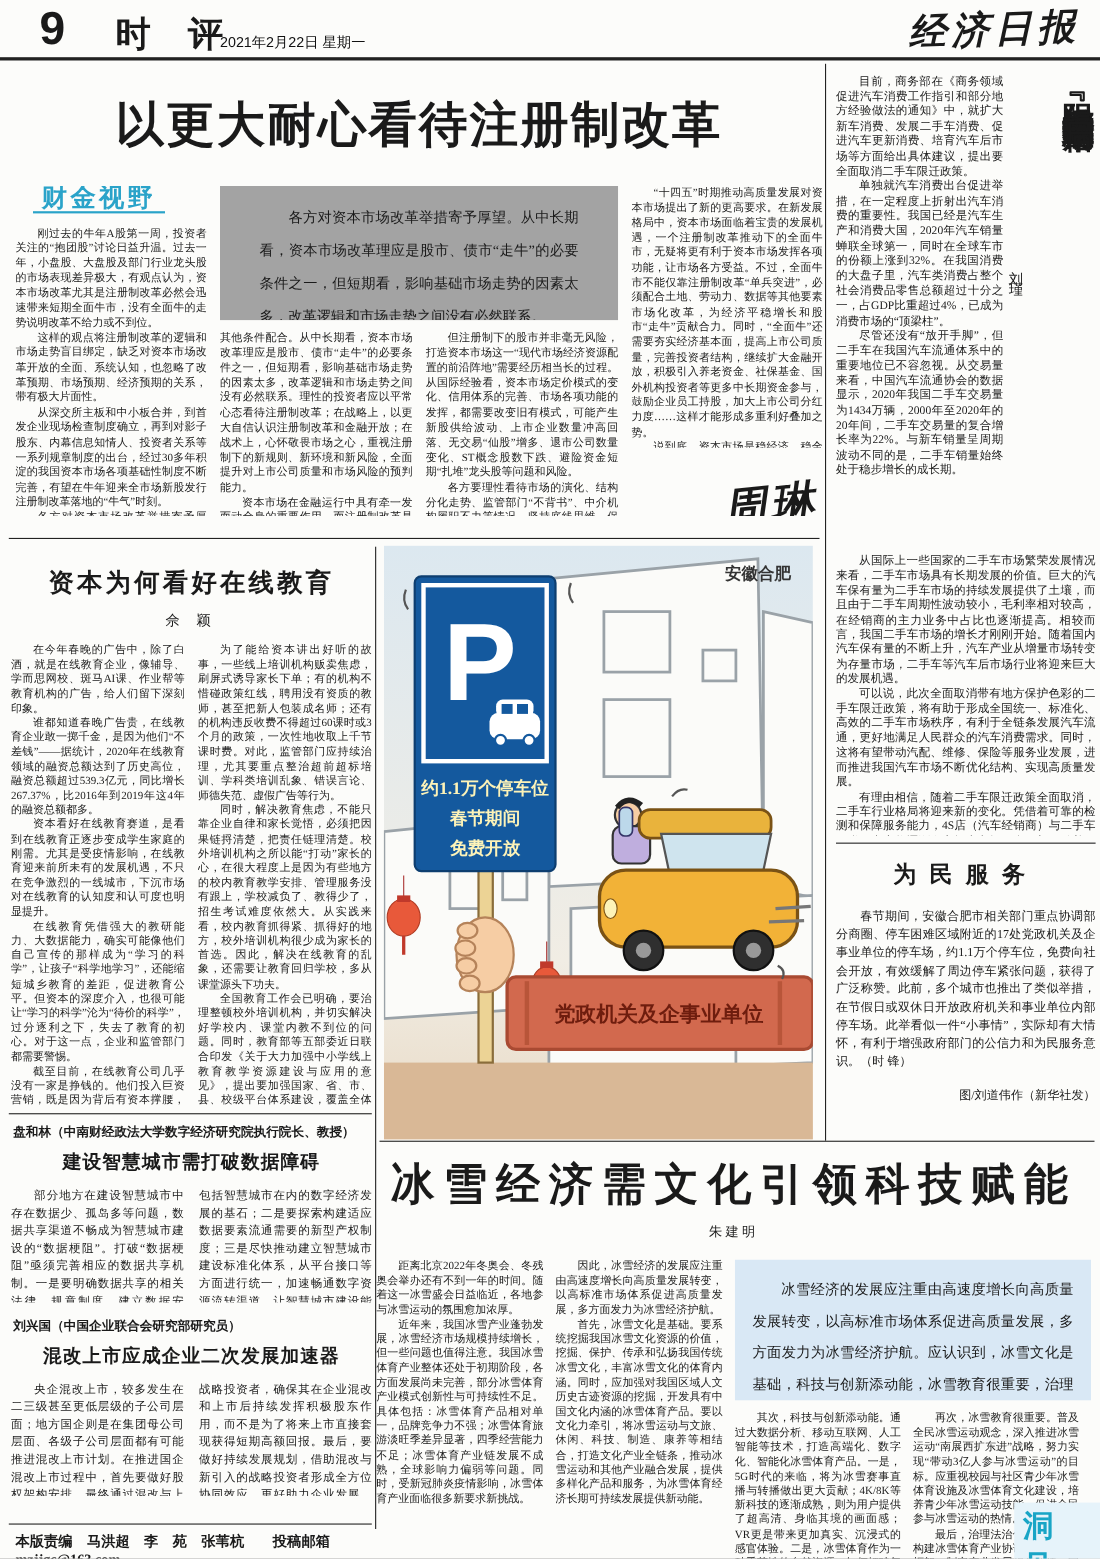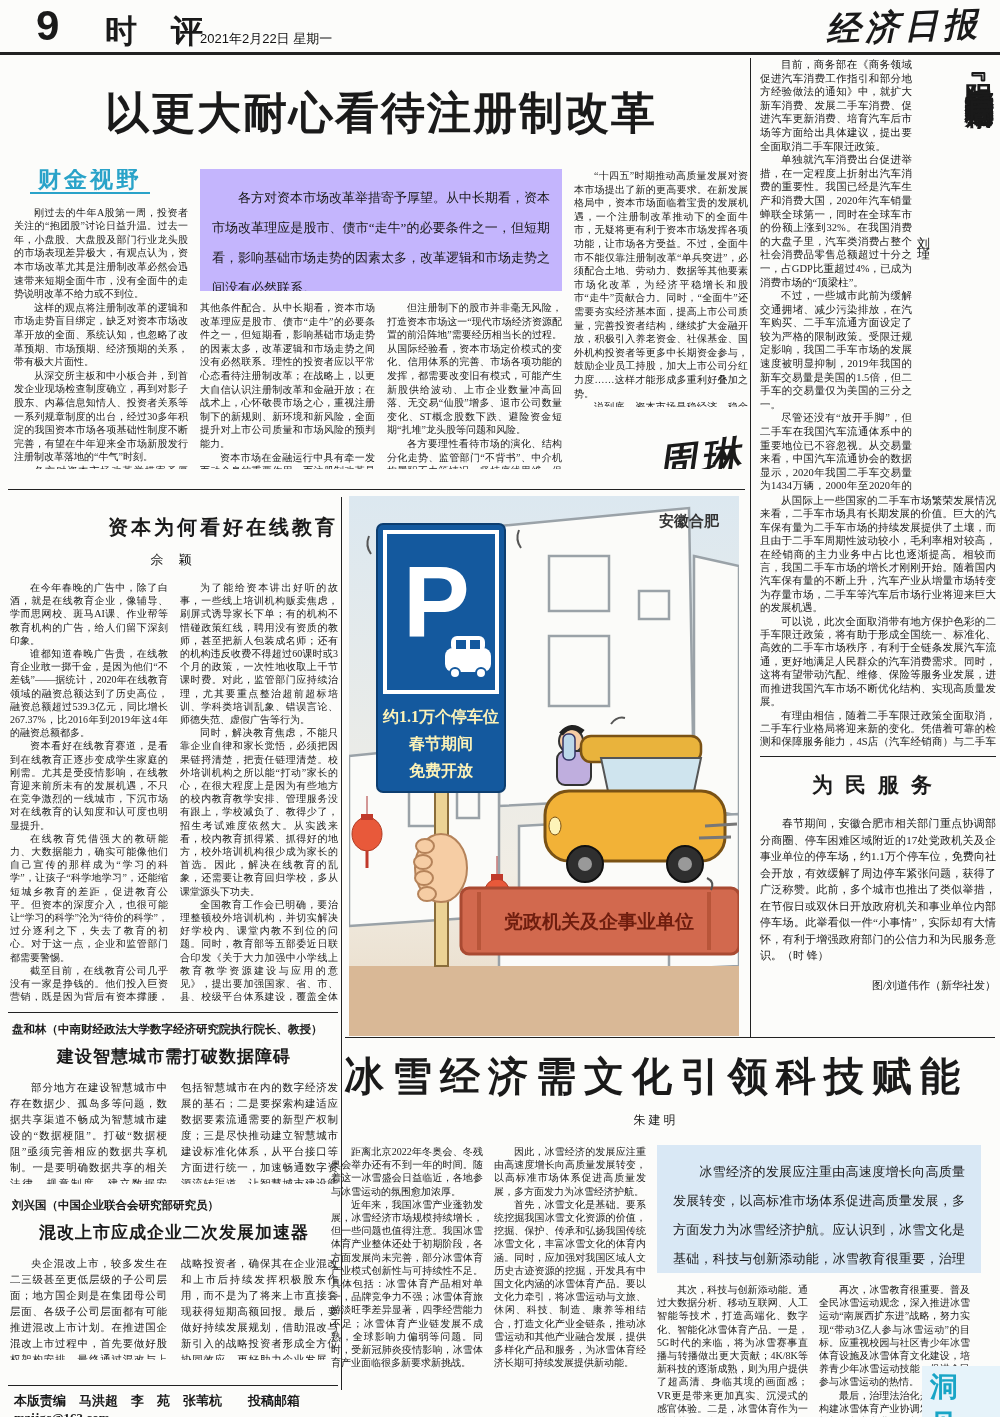--- a/index.html
+++ b/index.html
@@ -20,61 +20,61 @@
   .col p { margin:0; text-indent:2em; text-align:justify; }
   .col p.cont { text-indent:0; }
 
   
   .main-article { position:absolute; left:14px; top:60px; width:734px; height:428px; overflow:hidden; }
   .main-headline { text-align:center; font-family:"Liberation Sans",sans-serif; font-weight:900; font-size:44px; letter-spacing:2px; margin:24px 0 26px 0; }
   .main-body { display:flex; gap:12px; }
   .mcol { width:174px; font-size:10px; line-height:13.6px; overflow:hidden; height:300px; }
   .mc23 { width:362px; height:300px; overflow:hidden; }
   .badge { display:inline-block; color:#2aa3c9; font-family:"Liberation Sans",sans-serif; font-weight:bold; font-size:23px; letter-spacing:3px; border-bottom:2px solid #2aa3c9; padding:2px 8px 5px 8px; margin:2px 0 12px 16px; }
-  .summary-box { background:#c4b5fd; padding:14px 12px; font-size:13px; line-height:30px; text-align:justify; margin-bottom:10px; height:122px; overflow:hidden; }
+  .summary-box { background:#a3a3a3; padding:14px 36px; font-size:13px; line-height:30px; text-align:justify; margin-bottom:10px; height:122px; overflow:hidden; }
   .summary-box .ind { display:inline-block; width:2em; }
   .mc23-cols { display:flex; gap:12px; }
   .mc23-cols .col { width:175px; font-size:10px; line-height:13.6px; height:168px; overflow:hidden; }
   .mc4 { position:relative; }
   .signature { position:absolute; right:4px; bottom:2px; font-size:40px; font-style:italic; font-weight:bold; transform:rotate(-6deg); letter-spacing:4px; }
   .mc4inner { height:238px; overflow:hidden; }
 
   
-  .right-column { position:absolute; left:760px; top:58px; width:236px; height:979px; }
+  .right-column { position:absolute; left:760px; top:68px; width:236px; height:979px; }
   .rt { position:relative; display:flex; height:432px; overflow:hidden; }
   .rt-text { width:152px; font-size:10.5px; line-height:13.6px; overflow:hidden; }
   .rt-head { position:relative; width:84px; }
   .vert-headline { position:absolute; right:2px; top:4px; writing-mode:vertical-rl; font-family:"Liberation Sans",sans-serif; font-weight:900; font-size:29px; line-height:1; letter-spacing:1px; height:428px; }
   .vert-author { position:absolute; left:2px; top:168px; writing-mode:vertical-rl; font-size:13px; letter-spacing:10px; }
   .rb { height:256px; font-size:10.5px; line-height:13.4px; overflow:hidden; margin-top:4px; }
   .minfu { padding-top:10px; }
   .minfu-title { text-align:center; font-family:"Liberation Sans",sans-serif; font-weight:bold; font-size:21px; letter-spacing:12px; margin:10px 0 16px 0; }
   .minfu-body { font-size:11px; line-height:16.5px; }
   .minfu-credit { text-align:right; font-size:11px; margin-top:14px; }
 
   
   .edu-article { position:absolute; left:10px; top:500px; width:328px; height:510px; overflow:hidden; }
-  .edu-headline { text-align:right; font-weight:900; font-size:20px; letter-spacing:3px; margin:14px 0 10px 0; }
+  .edu-headline { text-align:center; font-weight:900; font-size:23px; letter-spacing:3px; margin:14px 0 10px 0; }
   .edu-author { text-align:center; font-size:13px; letter-spacing:6px; margin-bottom:12px; }
   .edu-cols { display:flex; gap:12px; }
   .edu-cols .col { width:158px; font-size:10px; line-height:13.2px; height:420px; overflow:hidden; }
 
   
   .cartoon { position:absolute; left:349px; top:496px; width:390px; height:540px; }
 
   
   .left-bottom { position:absolute; left:10px; top:1018px; width:328px; }
   .mini-byline { font-size:11.5px; font-weight:bold; margin:4px 0 6px 2px; }
   .mini-headline { text-align:center; font-family:"Liberation Sans",sans-serif; font-weight:900; font-size:17px; letter-spacing:1px; margin:8px 0 12px 0; }
   .mini-cols { display:flex; gap:14px; }
   .mini-cols .col { width:157px; font-size:10.5px; line-height:16px; height:104px; overflow:hidden; }
   .footer-line { position:absolute; left:14px; top:1392px; width:324px; font-size:13px; font-weight:bold; }
 
   
-  .ice-article { position:absolute; left:331px; top:1043px; width:650px; height:374px; overflow:hidden; }
+  .ice-article { position:absolute; left:342px; top:1043px; width:650px; height:374px; overflow:hidden; }
   .ice-headline { text-align:center; font-weight:900; font-size:40px; letter-spacing:8px; margin:6px 0 8px 0; }
   .ice-author { text-align:center; font-size:12px; letter-spacing:3px; margin-bottom:16px; }
   .ice-body { display:flex; gap:11px; }
   .ice-body .col { width:152px; font-size:10px; line-height:13.2px; height:282px; overflow:hidden; }
   .ice-right { width:324px; height:282px; overflow:hidden; }
   .ice-box { background:#d9e8f5; padding:12px 16px; font-size:13px; line-height:29px; text-align:justify; height:128px; overflow:hidden; margin-bottom:10px; }
   .ice-box .ind { display:inline-block; width:2em; }
   .ice-right-cols { display:flex; gap:11px; }
   .ice-right-cols .col { width:151px; height:138px; }
   .insight-badge { position:absolute; left:922px; top:1366px; background:#e6f3fa; color:#19a5c6; font-family:"Liberation Sans",sans-serif; font-weight:900; font-size:28px; letter-spacing:6px; padding:2px 8px; }
@@ -127,21 +127,20 @@
     </div>
   </div>
   <div class="rule" style="left:8px;top:489px;width:737px;height:1px"></div>
   <div class="rule" style="left:750px;top:58px;width:1px;height:979px"></div>
 
   <div class="right-column">
     <div class="rt">
       <div class="rt-text col">
           <p>目前，商务部在《商务领域促进汽车消费工作指引和部分地方经验做法的通知》中，就扩大新车消费、发展二手车消费、促进汽车更新消费、培育汽车后市场等方面给出具体建议，提出要全面取消二手车限迁政策。</p>
           <p>单独就汽车消费出台促进举措，在一定程度上折射出汽车消费的重要性。我国已经是汽车生产和消费大国，2020年汽车销量蝉联全球第一，同时在全球车市的份额上涨到32%。在我国消费的大盘子里，汽车类消费占整个社会消费品零售总额超过十分之一，占GDP比重超过4%，已成为消费市场的“顶梁柱”。</p>
-          <p>不过，一些城市此前为缓解交通拥堵、减少污染排放，在汽车购买、二手车流通方面设定了较为严格的限制政策。受限迁规定影响，我国二手车市场的发展速度被明显抑制，2019年我国的新车交易量是美国的1.5倍，但二手车的交易量仅为美国的三分之一。</p>
           <p>尽管还没有“放开手脚”，但二手车在我国汽车流通体系中的重要地位已不容忽视。从交易量来看，中国汽车流通协会的数据显示，2020年我国二手车交易量为1434万辆，2000年至2020年的20年间，二手车交易量的复合增长率为22%。与新车销量呈周期波动不同的是，二手车销量始终处于稳步增长的成长期。</p>
         </div>
       <div class="rt-head">
         <div class="vert-author">刘瑾</div>
         <div class="vert-headline">限迁『松绑』或重塑二手车市场格局</div>
       </div>
     </div>
     <div class="rb col">
         <p>从国际上一些国家的二手车市场繁荣发展情况来看，二手车市场具有长期发展的价值。巨大的汽车保有量为二手车市场的持续发展提供了土壤，而且由于二手车周期性波动较小，毛利率相对较高，在经销商的主力业务中占比也逐渐提高。相较而言，我国二手车市场的增长才刚刚开始。随着国内汽车保有量的不断上升，汽车产业从增量市场转变为存量市场，二手车等汽车后市场行业将迎来巨大的发展机遇。</p>
         <p>可以说，此次全面取消带有地方保护色彩的二手车限迁政策，将有助于形成全国统一、标准化、高效的二手车市场秩序，有利于全链条发展汽车流通，更好地满足人民群众的汽车消费需求。同时，这将有望带动汽配、维修、保险等服务业发展，进而推进我国汽车市场不断优化结构、实现高质量发展。</p>

